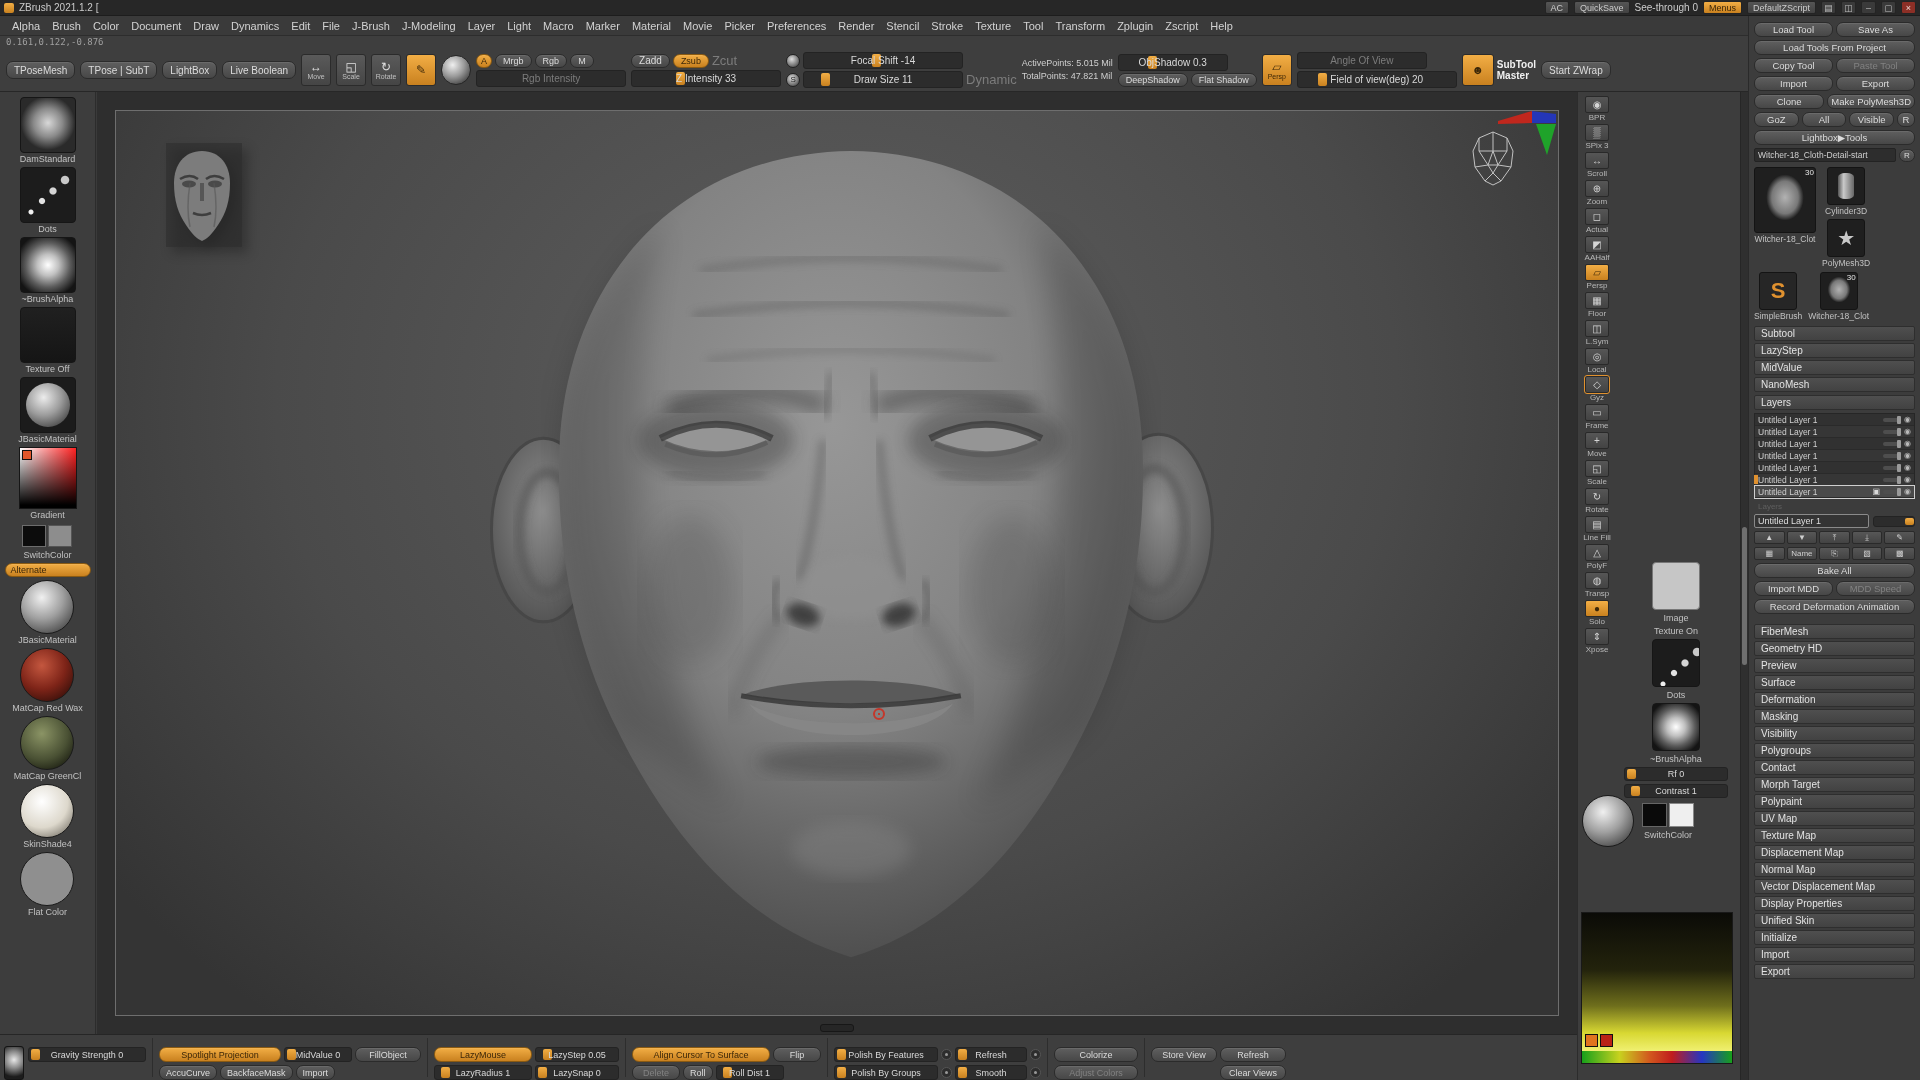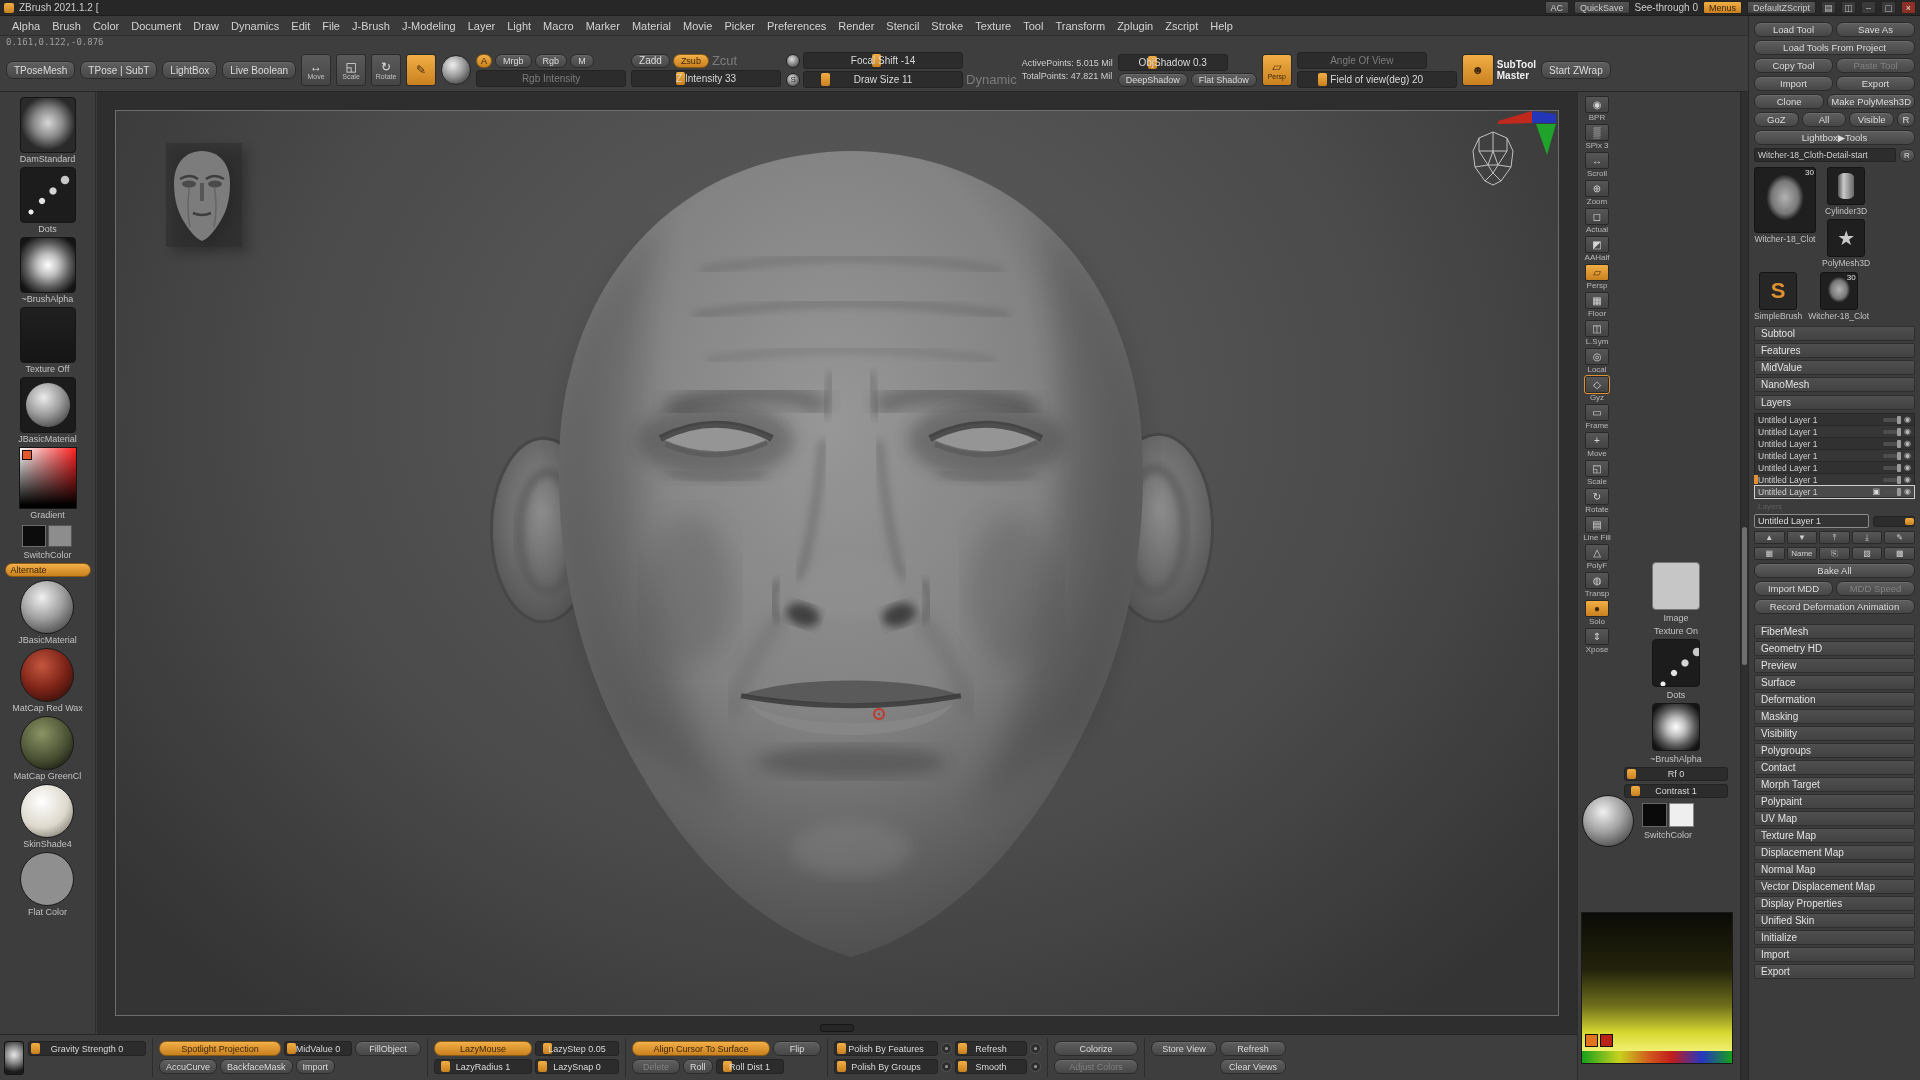--- a/index.html
+++ b/index.html
@@ -145,21 +145,21 @@
   .ghost-label { font-size:8px; color:#5f5f5f; padding-left:4px; }
   .active-layer { display:flex; align-items:center; gap:4px; }
   .active-layer .nm { flex:1; font-size:9px; color:#dedede; border:1px solid #8a8a8a; border-radius:2px; padding:1px 3px; background:#343434; }
   .active-layer .sl { width:42px; height:10px; }
   .licons { display:flex; gap:2px; }
   .licon { flex:1; height:13px; background:linear-gradient(#575757,#434343); border:1px solid #2a2a2a; border-radius:2px; color:#cfcfcf; font-size:8px; display:flex; align-items:center; justify-content:center; }
   .sections-bottom { display:flex; flex-direction:column; gap:2px; margin-top:7px; }
   .sections-top { display:flex; flex-direction:column; gap:2px; }
 
   
-  .bottombar { position:absolute; left:0; right:343px; bottom:0; height:46px; background:#3e3e3e; border-top:1px solid #262626; display:flex; align-items:center; padding:0 4px; gap:4px; }
+  .bottombar { position:absolute; left:0; right:343px; bottom:0; height:46px; background:#3e3e3e; border-top:1px solid #262626; display:flex; align-items:flex-end; padding:0 4px; gap:4px; }
   .bgroup { display:flex; flex-direction:column; gap:3px; }
   .brow { display:flex; gap:3px; align-items:center; }
   .bb .btn { height:15px; font-size:9px; padding:0 6px; }
   .bb .slider { height:15px; font-size:9px; }
   .bsep { width:1px; align-self:stretch; margin:3px 2px; background:#2d2d2d; }
   .alpha-chip { width:20px; height:34px; border:1px solid #141414; border-radius:3px; background:radial-gradient(circle at 50% 40%, #e8e8e8, #888 40%, #1c1c1c 80%); }
   .dot-toggle { width:11px; height:11px; border-radius:50%; background:#2d2d2d; border:1px solid #555; position:relative; }
   .dot-toggle::after { content:""; position:absolute; left:3px; top:3px; width:3px; height:3px; border-radius:50%; background:#999; }
   .w-g0{width:118px}.w-g1a{width:122px}.w-g1b{width:68px}.w-g1c{width:66px}.w-g2a{width:98px}.w-g2b{width:84px}
   .w-g3a{width:138px}.w-g3b{width:48px}.w-g4a{width:104px}.w-g4b{width:72px}.w-g5{width:84px}.w-g6{width:66px}
@@ -663,21 +663,21 @@
             <span class="badge">30</span>
           </div>
         <div class="tt-label">Witcher-18_Clot</div>
       </div>
     </div>
   </div>
 
   <div class="sections-top">
 
   <div class="section">Subtool</div>
-      <div class="section">Features</div>
+      <div class="section">LazyStep</div>
       <div class="section">MidValue</div>
       <div class="section">NanoMesh</div>
     </div>
 
   <div class="section">Layers</div>
   <div class="layers-box">
 
   <div class="layer-row">
 
       <span class="layer-name">Untitled Layer 1</span>

